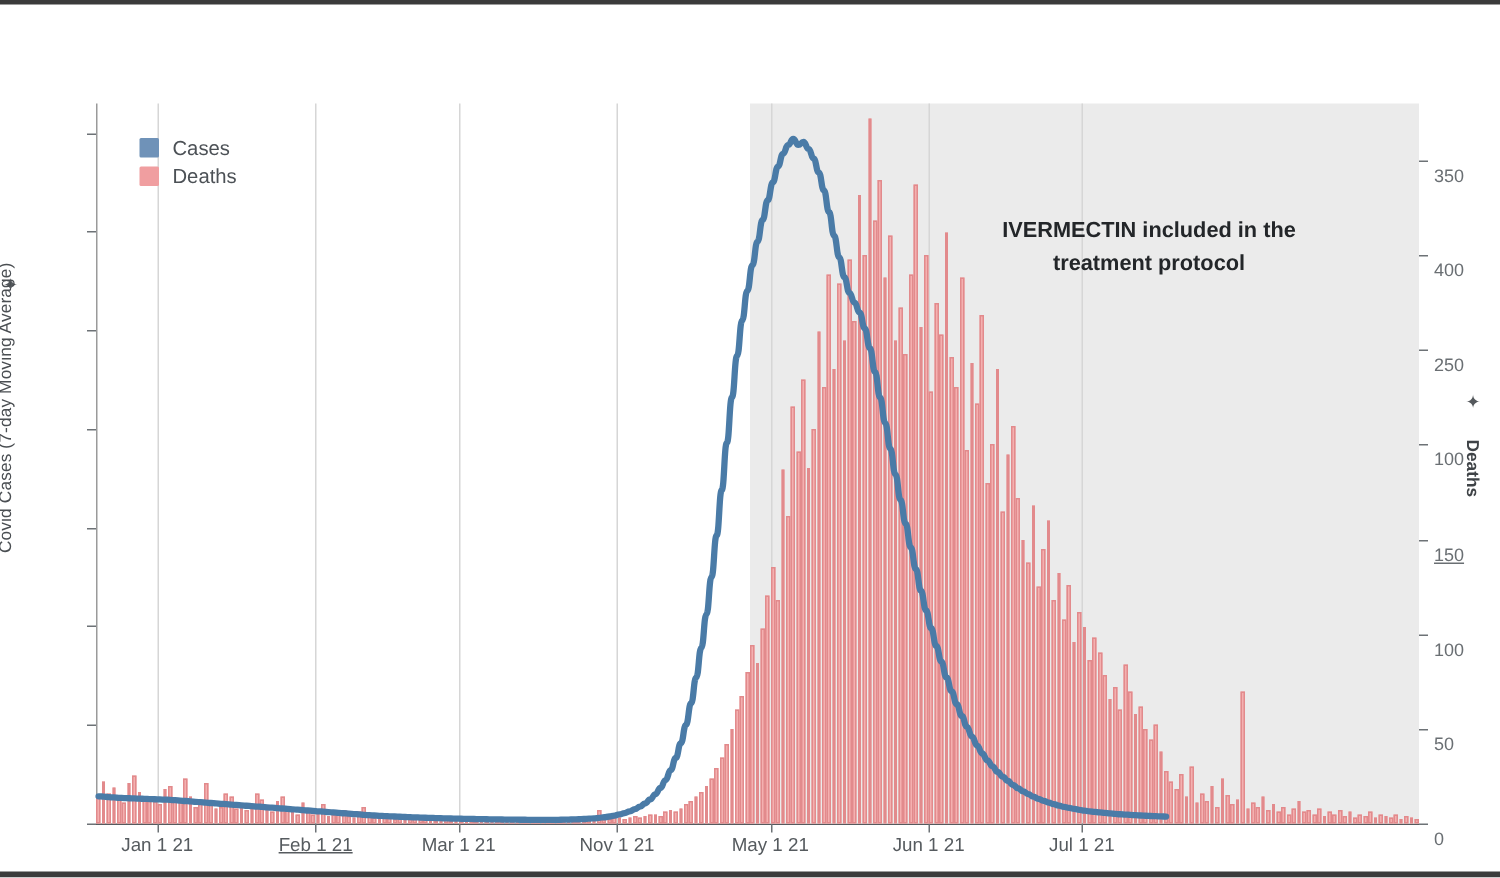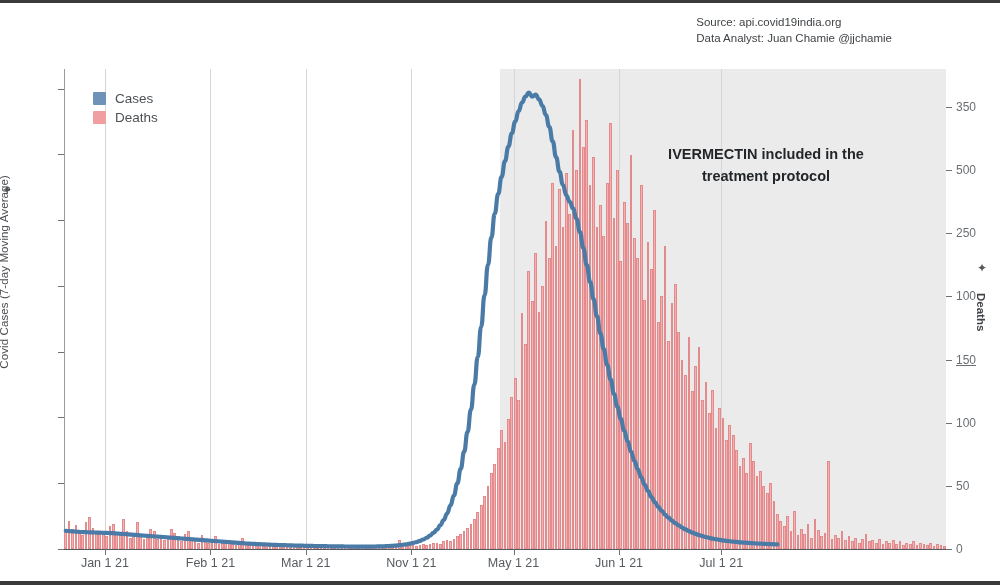--- a/index.html
+++ b/index.html
@@ -105,20 +105,21 @@
     height: 1px;
     background: #6d7276;
   }
   .ylabel-right {
     position: absolute;
     left: 956px;
     font-size: 12px;
     color: #6a6f73;
     transform: translateY(-50%);
     white-space: nowrap;
+    margin-top: 10px;
   }
   .ytick-right {
     position: absolute;
     left: 946px;
     width: 6px;
     height: 1px;
     background: #6d7276;
   }
   #yaxis-left-title {
     position: absolute;
@@ -205,24 +206,20 @@
     top: 0;
     overflow: visible;
   }
 </style>
 </head>
 <body>
 
 <div id="root">
 
 
-  <div id="source-block">
-    <div>Source: api.covid19india.org</div>
-    <div>Data Analyst:  Juan Chamie @jjchamie</div>
-  </div>
 
   <div id="yaxis-left-pin">✦</div>
   <div id="yaxis-left-title">Covid Cases (7-day Moving Average)</div>
 
   <div id="yaxis-right-pin">✦</div>
   <div id="yaxis-right-title">Deaths</div>
 
   <div id="plot-border-left"></div>
   <div id="axis-baseline"></div>
 
@@ -526,28 +523,28 @@
       <div class="ylabel-right" style="top: 482.842px;">50</div>
       <div class="ytick-right" style="top: 482.842px;"></div>
       <div class="ylabel-right" style="top: 419.684px;">100</div>
       <div class="ytick-right" style="top: 419.684px;"></div>
       <div class="ylabel-right" style="top: 356.526px; text-decoration: underline;">150</div>
       <div class="ytick-right" style="top: 356.526px;"></div>
       <div class="ylabel-right" style="top: 293.368px;">100</div>
       <div class="ytick-right" style="top: 293.368px;"></div>
       <div class="ylabel-right" style="top: 230.211px;">250</div>
       <div class="ytick-right" style="top: 230.211px;"></div>
-      <div class="ylabel-right" style="top: 167.053px;">500</div>
+      <div class="ylabel-right" style="top: 167.053px;">400</div>
       <div class="ytick-right" style="top: 167.053px;"></div>
       <div class="ylabel-right" style="top: 103.895px;">350</div>
       <div class="ytick-right" style="top: 103.895px;"></div>
     </div>
   <div id="xaxis-layer">
       <div class="xlabel" style="left: 104.865px;">Jan 1 21</div>
-      <div class="xlabel" style="left: 210.432px;">Feb 1 21</div>
+      <div class="xlabel" style="left: 210.432px; text-decoration: underline;">Feb 1 21</div>
       <div class="xlabel" style="left: 305.784px;">Mar 1 21</div>
       <div class="xlabel" style="left: 411.351px;">Nov 1 21</div>
       <div class="xlabel" style="left: 513.514px;">May 1 21</div>
       <div class="xlabel" style="left: 619.081px;">Jun 1 21</div>
       <div class="xlabel" style="left: 721.243px;">Jul 1 21</div>
     </div>
 
   <div id="legend">
     <div class="legend-row">
       <span class="legend-swatch" style="background: rgb(111, 146, 184);"></span>

